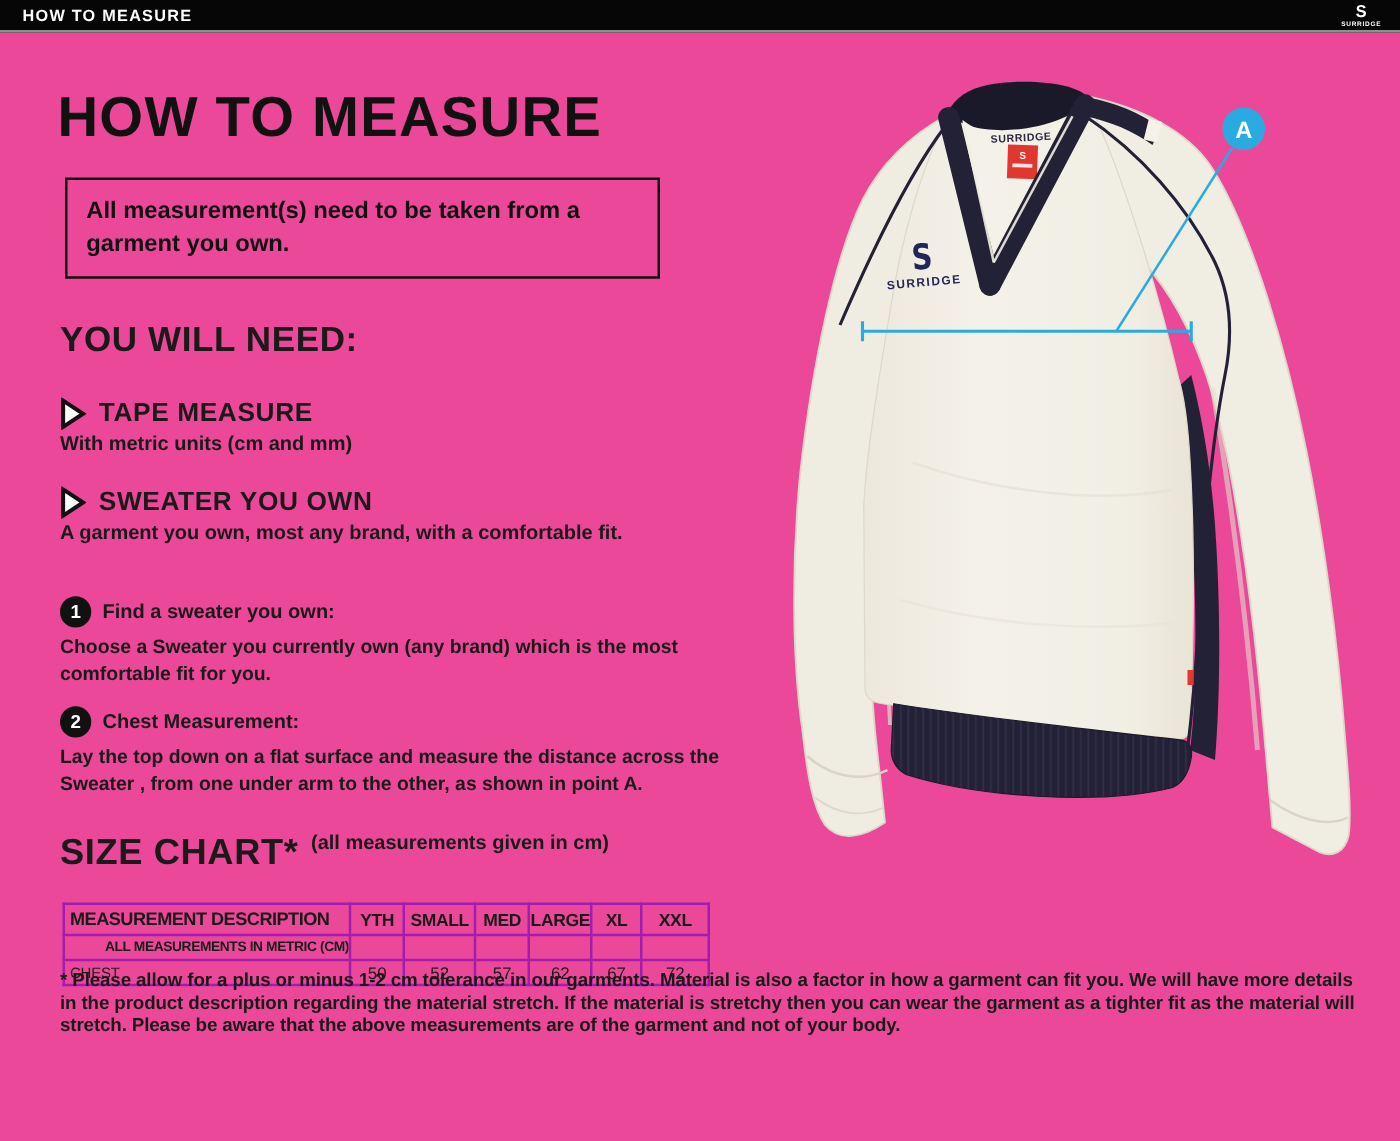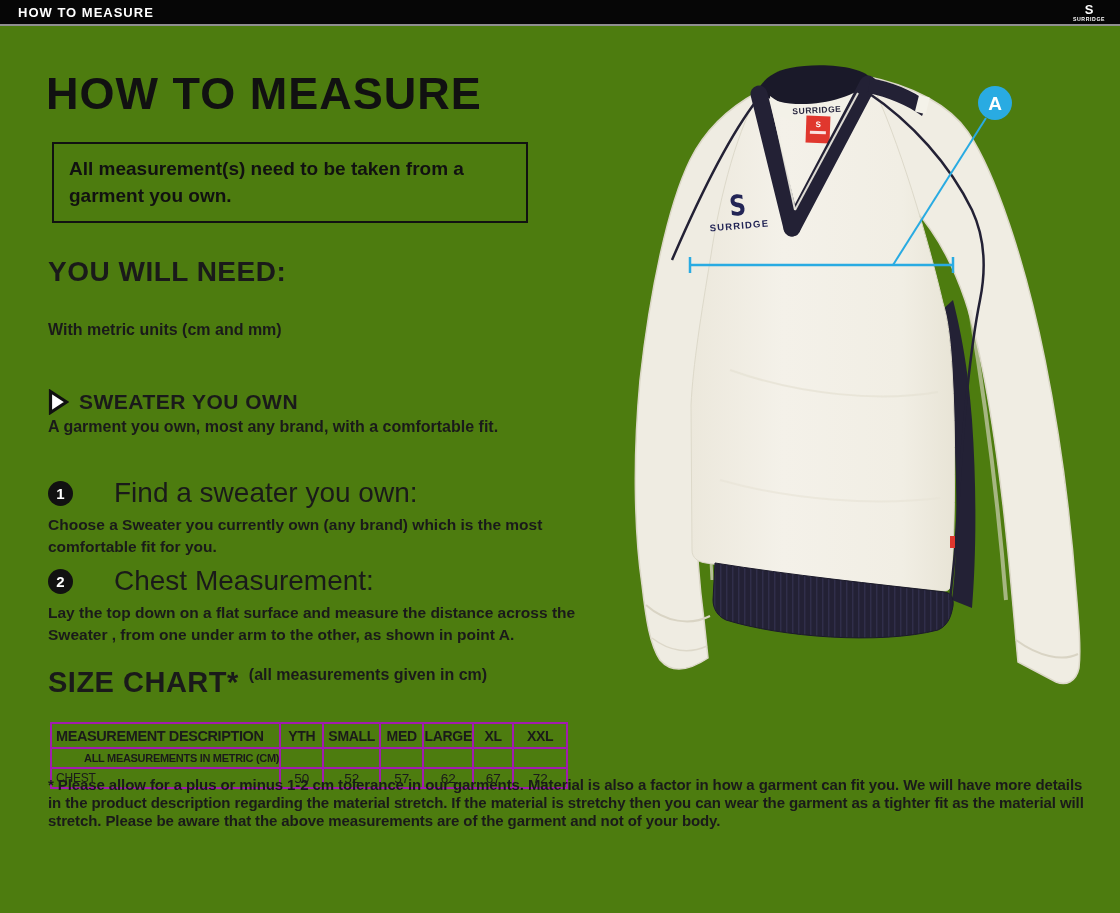--- a/index.html
+++ b/index.html
@@ -1,18 +1,18 @@
 <!DOCTYPE html>
 <html><head>
 <meta charset="utf-8">
 <style>
   * { margin:0; padding:0; box-sizing:border-box; }
   html,body { background:#fff; }
   body { width:1120px; height:913px; font-family:"Liberation Sans", sans-serif; color:#1a1a1a; overflow:hidden; }
-  .page { position:relative; width:1120px; height:913px; background:#4d7c0f; }
+  .page { position:relative; width:1120px; height:913px; background:#ec4899; }
 
   
   .topbar { position:absolute; left:0; top:0; width:1120px; height:26px; background:#060606;
             border-bottom:2px solid #8f8f8f; display:flex; align-items:center; justify-content:space-between; }
   .topbar-title { color:#fff; font-size:13px; font-weight:bold; letter-spacing:1px; padding-left:18px; }
   .topbar-logo { margin-right:8px; display:block; }
 
   
   .main-title { position:absolute; left:46px; top:68px; font-size:45px; font-weight:bold; letter-spacing:1px; color:#111; }
   .notice-box { position:absolute; left:52px; top:142px; width:476px; height:81px; border:2px solid #111;
@@ -27,21 +27,21 @@
   .need-head { display:flex; align-items:center; gap:10px; }
   .need-title { font-size:21px; font-weight:bold; letter-spacing:0.5px; }
   .need-desc { font-size:16px; font-weight:bold; margin-top:3px; }
 
   .step { position:absolute; left:48px; width:545px; }
   .step.first  { top:477px; }
   .step.second { top:565px; }
   .step-head { display:flex; align-items:center; gap:9px; }
   .step-badge { width:25px; height:25px; border-radius:50%; background:#111; color:#fff; display:flex;
                 align-items:center; justify-content:center; font-size:15px; font-weight:bold; flex:0 0 auto; }
-  .step-title { font-size:28px; font-weight:normal;margin-left:32px; }
+  .step-title { font-size:16px; font-weight:bold; }
   .step-desc { font-size:15.5px; font-weight:bold; line-height:22px; margin-top:5px; }
 
   .sc-title-row { position:absolute; left:48px; top:666px; display:flex; align-items:flex-start; }
   .sc-title { font-size:29px; font-weight:bold; letter-spacing:0.5px; }
   .sc-subtitle { font-size:16px; font-weight:bold; margin-left:10px; }
 
   
   .size-table-wrap { position:absolute; left:50px; top:722px; }
   table.size-table { border-collapse:collapse; table-layout:fixed; }
   table.size-table td, table.size-table th { border:2px solid #a21caf; overflow:hidden; white-space:nowrap; }
@@ -75,20 +75,26 @@
 
   <h1 class="main-title">HOW TO MEASURE</h1>
 
   <div class="notice-box">
     <div class="notice-text">All measurement(s) need to be taken from a garment you own.</div>
   </div>
 
   <div class="ywn-title">YOU WILL NEED:</div>
 
   <div class="need-item first">
+    <div class="need-head">
+      <svg width="21" height="26" viewBox="0 0 21 26">
+        <polygon points="2.5,2.5 18.5,13 2.5,23.5" fill="#ffffff" stroke="#111111" stroke-width="3.2" stroke-linejoin="miter"></polygon>
+      </svg>
+      <span class="need-title">TAPE MEASURE</span>
+    </div>
     <div class="need-desc">With metric units (cm and mm)</div>
   </div>
 
   <div class="need-item second">
     <div class="need-head">
       <svg width="21" height="26" viewBox="0 0 21 26">
         <polygon points="2.5,2.5 18.5,13 2.5,23.5" fill="#ffffff" stroke="#111111" stroke-width="3.2" stroke-linejoin="miter"></polygon>
       </svg>
       <span class="need-title">SWEATER YOU OWN</span>
     </div>

